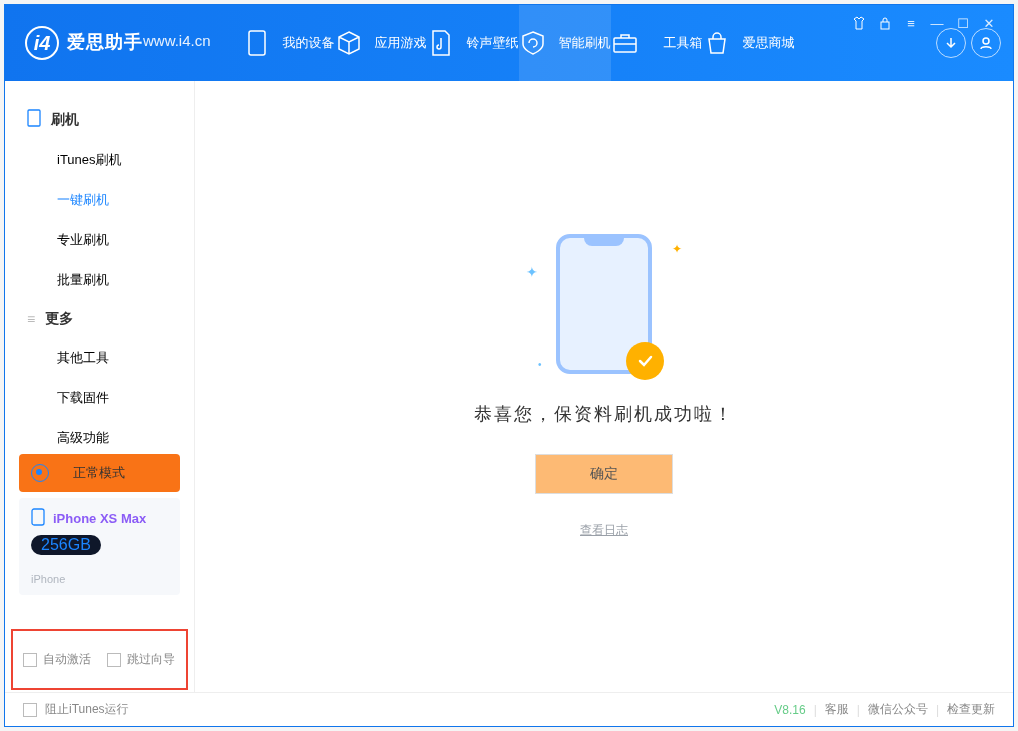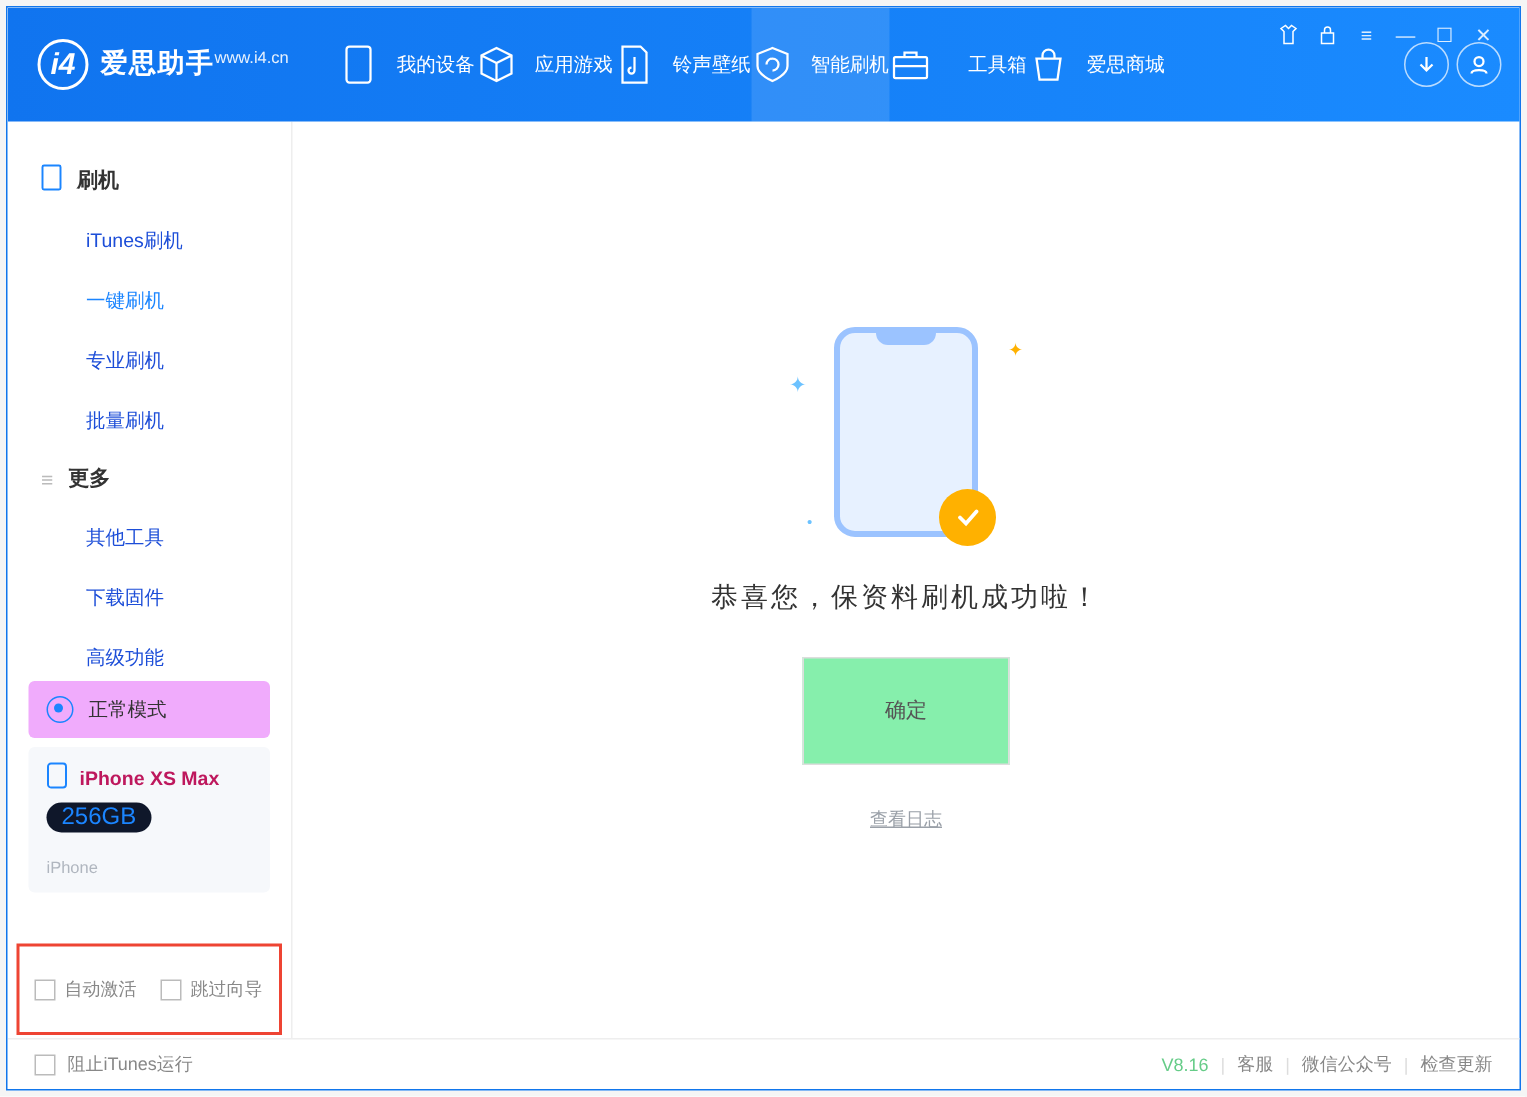--- a/index.html
+++ b/index.html
@@ -3,55 +3,55 @@
 <meta charset="utf-8">
 <style>
 * { margin: 0; padding: 0; box-sizing: border-box; }
 body { font-family: "Microsoft YaHei", sans-serif; background: #f5f5f5; padding: 4px; }
 .window { width: 1010px; height: 723px; border: 1px solid #1176ec; background: #fff; display: flex; flex-direction: column; }
 .titlebar { height: 76px; background: linear-gradient(90deg, #1074ef 0%, #1a8bff 100%); display: flex; align-items: center; padding: 0 12px 0 20px; flex-shrink: 0; }
 .logo { display: flex; align-items: center; color: #fff; margin-right: 32px; }
 .logo-icon { width: 34px; height: 34px; border: 2.5px solid #fff; border-radius: 50%; display: flex; align-items: center; justify-content: center; font-size: 20px; font-weight: bold; font-style: italic; margin-right: 8px; }
 .logo-text { display: flex; flex-direction: row; line-height: 1.1; text-align: center; }
 .logo-title { font-size: 18px; font-weight: 600; letter-spacing: 1px; }
-.logo-sub { font-size: 11px; opacity: .9; }
+.logo-sub { font-size: 15px; opacity: .9; }
 .nav { display: flex; height: 100%; }
 .nav-item { width: 92px; height: 100%; display: flex; flex-direction: row; align-items: center; justify-content: space-between; color: #fff; cursor: pointer; gap: 4px; font-size: 13px; }
 .nav-item.active { background: rgba(255,255,255,.12); }
 .nav-icon { width: 28px; height: 28px; display: flex; align-items: center; justify-content: center; }
 .nav-icon svg { stroke: #fff; fill: none; }
 .title-actions { margin-left: auto; display: flex; align-items: center; gap: 5px; }
 .title-top { position: absolute; top: 10px; right: 16px; display: flex; gap: 10px; color: rgba(255,255,255,.85); font-size: 13px; align-items: center; }
 .title-top span { cursor: pointer; width: 16px; height: 16px; display: flex; align-items: center; justify-content: center; }
 .circle-btn { width: 30px; height: 30px; border: 1.5px solid rgba(255,255,255,.7); border-radius: 50%; color: #fff; display: flex; align-items: center; justify-content: center; cursor: pointer; }
 .body { flex: 1; display: flex; overflow: hidden; }
 .sidebar { width: 190px; border-right: 1px solid #eee; display: flex; flex-direction: column; }
 .side-scroll { flex: 1; overflow: auto; padding-top: 18px; }
 .side-header { display: flex; align-items: center; gap: 10px; padding: 10px 22px; font-size: 14px; font-weight: 600; color: #333; }
 .side-header .icon { color: #1b85ff; }
-.side-sub { padding: 10px 22px 10px 52px; font-size: 13px; color: #1d4ed8; cursor: pointer; line-height: 20px; }
+.side-sub { padding: 10px 22px 10px 52px; font-size: 13px; color: #000000; cursor: pointer; line-height: 20px; }
 .side-sub.active { color: #1b85ff; }
-.side-panel { margin: 6px 14px; background: #f0abfc; border-radius: 4px; padding: 10px 12px; display: flex; align-items: center; gap: 10px; color: #333; font-size: 13px; }
+.side-panel { margin: 6px 14px; background: #f97316; border-radius: 4px; padding: 10px 12px; display: flex; align-items: center; gap: 24px; color: #333; font-size: 13px; }
 .side-panel .dot { width: 18px; height: 18px; border-radius: 50%; border: 1.5px solid #1b85ff; position: relative; }
 .side-panel .dot::after { content: ""; width: 6px; height: 6px; background: #1b85ff; border-radius: 50%; position: absolute; top: 4px; left: 4px; }
 .device-panel { margin: 0 14px 10px; background: #f6f8fb; border-radius: 4px; padding: 10px 12px; }
-.device-row { display: flex; align-items: center; gap: 8px; color: #be185d; font-weight: 600; font-size: 13px; }
+.device-row { display: flex; align-items: center; gap: 8px; color: #8b5cf6; font-weight: 600; font-size: 13px; }
 .badge { display: inline-block; margin-top: 6px; background: #0f172a; color: #1b85ff; font-size: 16px; border-radius: 10px; padding: 1px 10px; }
 .device-sub { color: #b0b6bf; font-size: 11px; margin-top: 18px; }
 .red-box { border: 2px solid #e43; margin: 24px 6px 2px; padding: 20px 10px; display: flex; gap: 16px; align-items: center; }
 .chk { width: 14px; height: 14px; border: 1px solid #bbb; flex-shrink: 0; cursor: pointer; }
 .chk-label { font-size: 12px; color: #888; display: flex; align-items: center; gap: 6px; }
 .main { flex: 1; display: flex; flex-direction: column; align-items: center; justify-content: center; gap: 28px; }
 .phone-illus { width: 96px; height: 140px; border: 4px solid #9bc3ff; border-radius: 14px; position: relative; background: #e7f1ff; }
 .phone-illus::before { content: ""; position: absolute; top: -2px; left: 24px; right: 24px; height: 10px; background: #9bc3ff; border-radius: 0 0 8px 8px; }
 .check-badge { position: absolute; right: -16px; bottom: -10px; width: 38px; height: 38px; background: #ffb100; border-radius: 50%; display: flex; align-items: center; justify-content: center; }
 .sparkle { position: absolute; font-size: 14px; color: #6cc2ff; }
 .s1 { left: -30px; top: 30px; } .s2 { right: -30px; top: 8px; font-size: 12px; color: #ffb100; } .s3 { left: -18px; bottom: 4px; font-size: 10px; }
 .msg { font-size: 18px; color: #333; letter-spacing: 2px; }
-.btn-ok { border: 1px solid #ddd; background: #86efac; padding: 26px 54px; font-size: 14px; color: #555; cursor: pointer; }
+.btn-ok { border: 1px solid #ddd; background: #fdba74; padding: 10px 54px; font-size: 14px; color: #555; cursor: pointer; }
 .link { color: #9aa0a8; font-size: 12px; text-decoration: underline; cursor: pointer; }
 .statusbar { height: 34px; border-top: 1px solid #eee; display: flex; align-items: center; padding: 0 18px; font-size: 12px; color: #888; gap: 8px; }
 .statusbar .fill { flex: 1; }
 .sep { color: #ddd; }
 .sv { color: #6c8; }
 .titlebar { position: relative; }
 </style>
 </head>
 <body>
 

